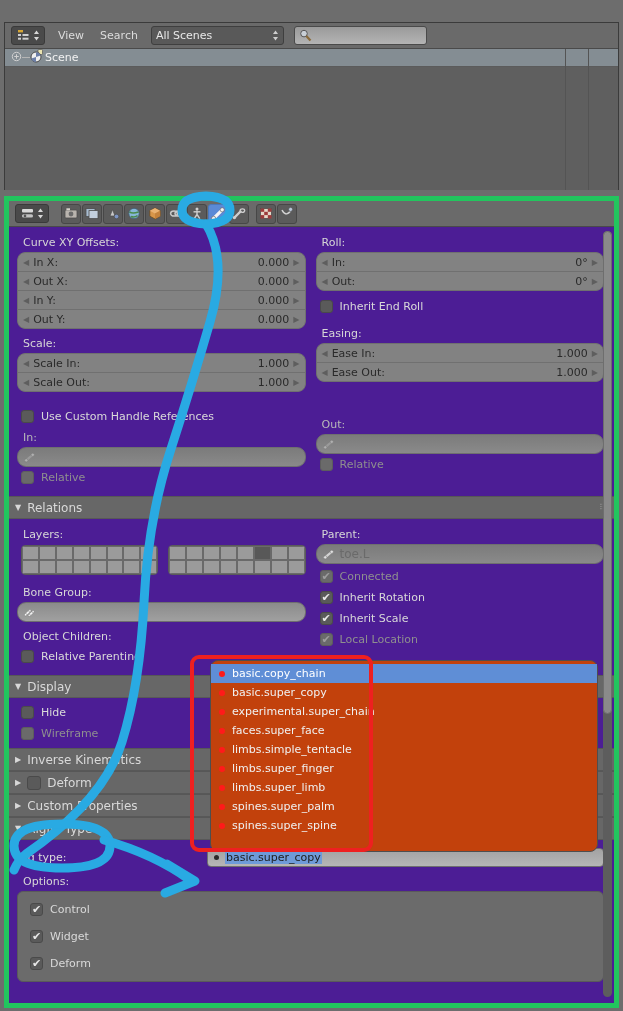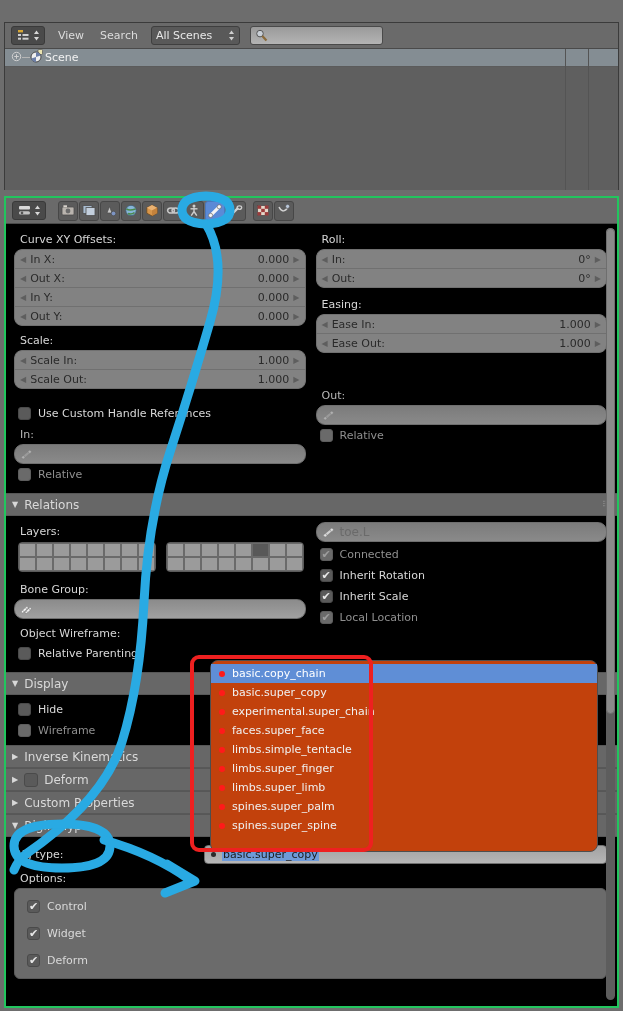--- a/index.html
+++ b/index.html
@@ -28,21 +28,21 @@
     border-bottom: 1px solid #4a4a4a;
     display: flex; align-items: center; padding: 0 6px; gap: 10px;
   }
   .hdr-iconbtn {
     width: 34px; height: 19px; background: #4a4a4a;
     border: 1px solid #3a3a3a; border-radius: 3px;
     display: flex; align-items: center; justify-content: center; gap: 2px;
   }
   .menu-txt { font-size: 11px; color: #dcdcdc; padding: 0 3px; }
   .dropdown-sel {
-    width: 89px; height: 19px; background: #595959;
+    width: 133px; height: 19px; background: #595959;
     border: 1px solid #3f3f3f; border-radius: 3px;
     display: flex; align-items: center; padding: 0 4px;
     color: #e8e8e8; font-size: 11px; position: relative;
   }
   .dd-arrows { position: absolute; right: 4px; display:flex; flex-direction:column; line-height:5px; font-size:7px; color:#cfcfcf;}
   .search-box {
     width: 133px; height: 19px;
     background: linear-gradient(#9a9a9a, #b4b4b4);
     border: 1px solid #4a4a4a; border-radius: 3px;
     display: flex; align-items: center; padding: 0 4px;
@@ -51,21 +51,21 @@
   .ol-row {
     height: 18px; display: flex; align-items: center;
     padding-left: 6px; gap: 0; background: #848d93;
     border-bottom: 1px solid #5b5b5b;
   }
   .ol-col-sep { position: absolute; top: 0; bottom: 0; width: 1px; background: #545454; }
 
   
   #props {
     position: absolute; left: 4px; top: 196px; width: 615px; height: 812px;
-    background: #000000; border: 2px solid #22c55e;
+    background: #4c1d95; border: 5px solid #22c55e;
   }
   #props-header {
     height: 26px; background: #6a6a6a; border-bottom: 1px solid #4a4a4a;
     display: flex; align-items: center; padding: 0 6px; gap: 6px;
   }
   .tabstrip { display: flex; align-items: center; gap: 1px; }
   .ptab {
     width: 20px; height: 20px; border-radius: 3px;
     background: #5b5b5b; border: 1px solid #474747;
     display: flex; align-items: center; justify-content: center;
@@ -429,20 +429,24 @@
                   <span class="arr">◀</span>
                   <span>Out:</span>
                 </span>
               <span class="nm">
                   <span>0°</span>
                   <span class="arr">▶</span>
                 </span>
             </div>
           </div>
 
+          <div class="chkrow" style="margin-top:5px">
+            <span class="chkbox off"></span>
+            <span class="lbl">Inherit End Roll</span>
+          </div>
 
           <div class="sublabel" style="margin-top:10px">Easing:</div>
           <div class="numstack">
             <div class="numfield">
               <span class="nm">
                   <span class="arr">◀</span>
                   <span>Ease In:</span>
                 </span>
               <span class="nm">
                   <span>1.000</span>
@@ -539,28 +543,29 @@
               <path d="M2.6 8.4 L7.2 4.2" stroke="#f2f2f2" stroke-width="2.2" stroke-linecap="round"></path>
               <circle cx="2.1" cy="8.9" r="1.6" fill="#f6f6f6" stroke="#6a6a6a" stroke-width="0.6"></circle>
               <circle cx="7.8" cy="3.7" r="1.6" fill="#f6f6f6" stroke="#6a6a6a" stroke-width="0.6"></circle>
               <path d="M7.4 9.4 L11.6 5.4" stroke="#f2f2f2" stroke-width="2.2" stroke-linecap="round"></path>
               <circle cx="7" cy="9.8" r="1.5" fill="#f6f6f6" stroke="#6a6a6a" stroke-width="0.6"></circle>
               <circle cx="12.2" cy="4.9" r="1.5" fill="#f6f6f6" stroke="#6a6a6a" stroke-width="0.6"></circle>
             </svg>
             <span></span>
           </div>
 
-          <div class="sublabel" style="margin-top:8px">Object Wireframe:</div>
+          <div class="sublabel" style="margin-top:8px">Object Children:</div>
           <div class="chkrow">
             <span class="chkbox off"></span>
             <span class="lbl">Relative Parenting</span>
           </div>
         </div>
 
         <div class="col">
+          <div class="sublabel">Parent:</div>
           <div class="idfield disabled">
             <svg class="bone-ico" viewBox="0 0 14 12">
               <path d="M3.2 8.8 L9.6 3.4" stroke="#d2d2d2" stroke-width="2.6" stroke-linecap="round"></path>
               <circle cx="2.6" cy="9.3" r="1.9" fill="#e0e0e0" stroke="#7a7a7a" stroke-width="0.6"></circle>
               <circle cx="10.2" cy="2.8" r="1.9" fill="#e0e0e0" stroke="#7a7a7a" stroke-width="0.6"></circle>
             </svg>
             <span>toe.L</span>
           </div>
           <div class="chkrow disabled" style="margin-top:2px">
             <span class="chkbox disabled">✔</span>

